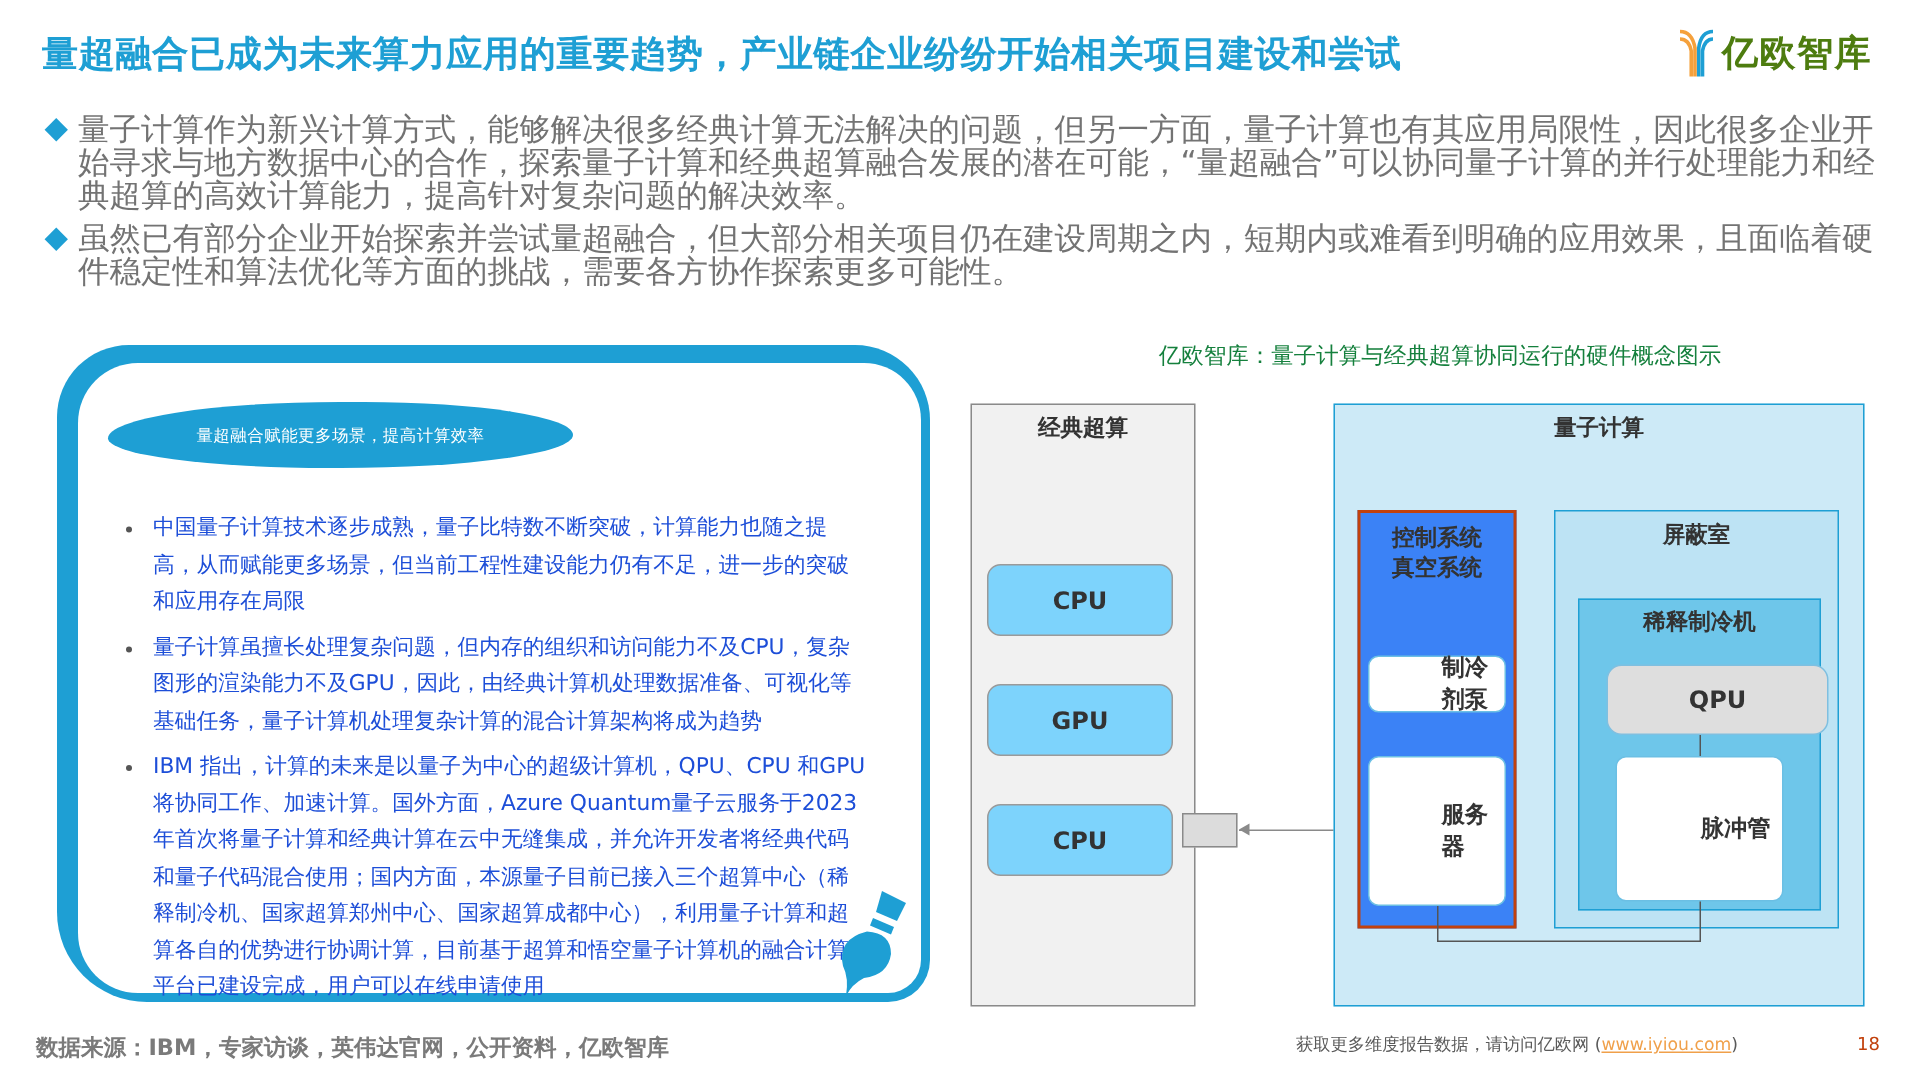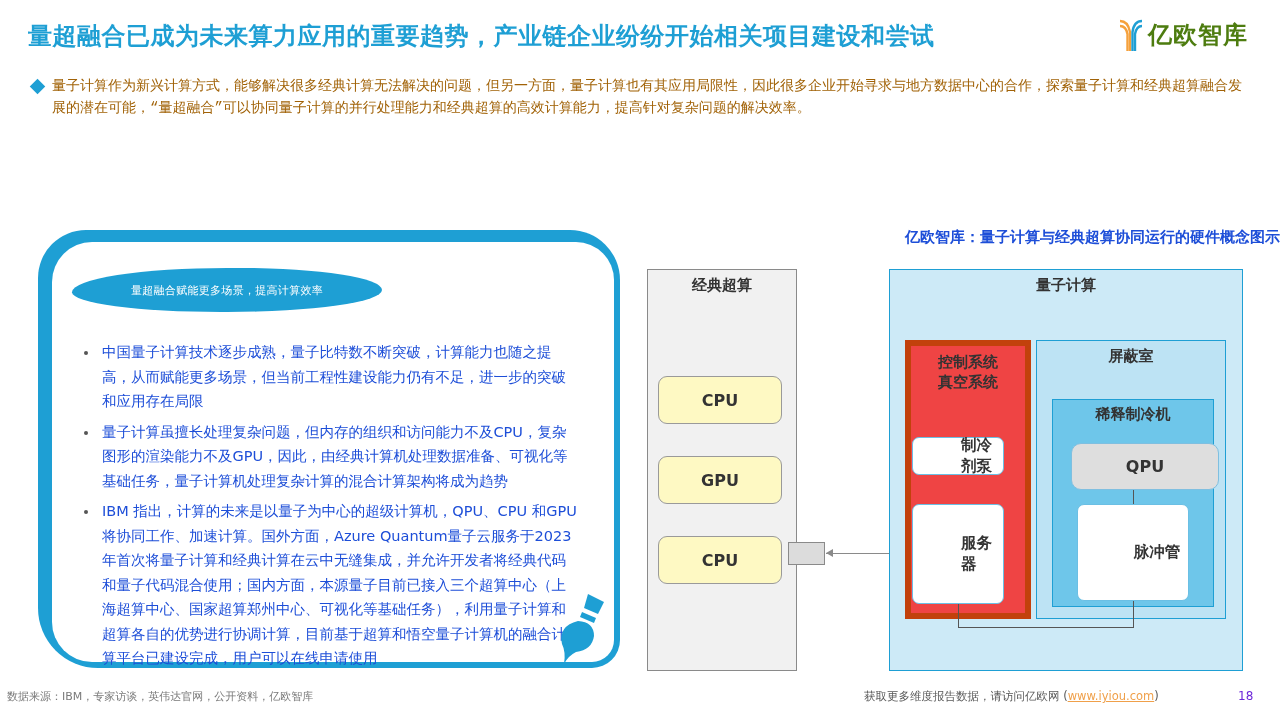--- a/index.html
+++ b/index.html
@@ -6,58 +6,58 @@
   html, body { width: 1280px; height: 720px; overflow: hidden; background: #ffffff; }
   body { position: relative; font-family: "DejaVu Sans", "Liberation Sans", sans-serif; color: #404040; }
 
   .title { position: absolute; left: 28px; top: 20px; font-size: 24px; font-weight: bold; color: #1e9fd4; letter-spacing: 0.5px; white-space: nowrap; }
 
   .logo { position: absolute; left: 1118px; top: 18px; display: flex; align-items: center; }
   .logo svg { width: 26px; height: 34px; }
   .logo-text { font-size: 24px; color: #4d7c0f; margin-left: 4px; letter-spacing: 1px; font-weight: bold; }
 
   .intro { position: absolute; left: 30px; top: 75px; width: 1225px; }
-  .intro-item { position: relative; padding-left: 22px; font-size: 14px; line-height: 22px; color: #a16207; margin-bottom: 7px; font-family: Liberation Mono, monospace; }
+  .intro-item { position: relative; padding-left: 22px; font-size: 21px; line-height: 22px; color: #737373; margin-bottom: 7px; }
   .intro-item .diamond { position: absolute; left: 2px; top: 6px; width: 11px; height: 11px; background: #1e9fd4; transform: rotate(45deg); }
 
   
   .card-outer { position: absolute; left: 38px; top: 230px; width: 582px; height: 438px; background: #1e9fd4; border-radius: 48px 50px 28px 60px; }
   .card-inner { position: absolute; left: 52px; top: 242px; width: 562px; height: 420px; background: #ffffff; border-radius: 40px 38px 22px 40px; }
   .pill { position: absolute; left: 72px; top: 268px; width: 310px; height: 44px; background: #1e9fd4; border-radius: 50% 45% 50% 48% / 55% 50% 50% 45%; color: #fff; font-size: 11px; display: flex; align-items: center; justify-content: center; letter-spacing: 0.3px; }
 
   .card-list { position: absolute; left: 80px; top: 340px; width: 500px; }
   .card-li { position: relative; padding-left: 22px; font-size: 14.5px; line-height: 24.5px; color: #1d4ed8; margin-bottom: 6px; }
   .card-li .dot { position: absolute; left: 4px; top: 11px; width: 4px; height: 4px; border-radius: 50%; background: #555; }
 
   .brush { position: absolute; left: 558px; top: 592px; width: 52px; height: 72px; }
 
   
-  .diag-title { position: absolute; left: 640px; top: 228px; width: 640px; text-align: right; font-size: 15px; color: #1d4ed8; font-weight: bold; }
+  .diag-title { position: absolute; left: 640px; top: 228px; width: 640px; text-align: center; font-size: 15px; color: #15803d; }
 
   .classic { position: absolute; left: 647px; top: 269px; width: 150px; height: 402px; background: #f1f1f1; border: 1px solid #8a8a8a; }
   .box-label { position: absolute; left: 0; width: 100%; text-align: center; font-weight: bold; color: #333; font-size: 15px; }
-  .chip { position: absolute; left: 658px; width: 124px; height: 48px; background: #fef9c3; border: 1px solid #9a9a9a; border-radius: 9px; display: flex; align-items: center; justify-content: center; font-weight: bold; font-size: 16px; color: #333; }
+  .chip { position: absolute; left: 658px; width: 124px; height: 48px; background: #7dd3fc; border: 1px solid #9a9a9a; border-radius: 9px; display: flex; align-items: center; justify-content: center; font-weight: bold; font-size: 16px; color: #333; }
   .port { position: absolute; left: 788px; top: 542px; width: 37px; height: 23px; background: #dcdcdc; border: 1px solid #8a8a8a; }
   .arrow-line { position: absolute; left: 826px; top: 553px; width: 85px; height: 1px; background: #8a8a8a; }
   .arrow-left { position: absolute; left: 826px; top: 549px; width: 0; height: 0; border-top: 4px solid transparent; border-bottom: 4px solid transparent; border-right: 7px solid #8a8a8a; }
   .arrow-right { position: absolute; left: 905px; top: 549px; width: 0; height: 0; border-top: 4px solid transparent; border-bottom: 4px solid transparent; border-left: 7px solid #8a8a8a; }
 
   .quantum { position: absolute; left: 889px; top: 269px; width: 354px; height: 402px; background: #cdeaf7; border: 1px solid #1e9fd4; }
-  .ctrl { position: absolute; left: 905px; top: 340px; width: 126px; height: 279px; background: #ef4444; border: 6px solid #c2410c; }
+  .ctrl { position: absolute; left: 905px; top: 340px; width: 106px; height: 279px; background: #3b82f6; border: 2px solid #c2410c; }
   .shield { position: absolute; left: 1036px; top: 340px; width: 190px; height: 279px; background: #bde3f4; border: 1px solid #1e9fd4; }
   .fridge { position: absolute; left: 1052px; top: 399px; width: 162px; height: 208px; background: #6ec6ea; border: 1px solid #1e9fd4; }
   .wbox { position: absolute; background: #ffffff; border: 1px solid #6bbfe4; border-radius: 7px; display: flex; align-items: center; justify-content: center; font-weight: bold; font-size: 15.5px; color: #333; padding-left: 48px; }
   .qpu { position: absolute; left: 1071px; top: 443px; width: 148px; height: 47px; background: #dedede; border: 1px solid #7fbfe0; border-radius: 10px; display: flex; align-items: center; justify-content: center; font-weight: bold; font-size: 16px; color: #333; }
   .vline { position: absolute; width: 1px; background: #555; }
   .hline { position: absolute; height: 1px; background: #555; }
 
-  .footer-left { position: absolute; left: 7px; top: 689px; font-size: 11px; color: #7a7a7a; }
+  .footer-left { position: absolute; left: 24px; top: 689px; font-size: 15px; color: #7a7a7a; font-weight: bold; }
   .footer-right { position: absolute; left: 864px; top: 689px; font-size: 11.5px; color: #5a5a5a; }
   .footer-right a { color: #f0a04a; text-decoration: underline; }
-  .page-num { position: absolute; left: 1238px; top: 689px; font-size: 12px; color: #6d28d9; }
+  .page-num { position: absolute; left: 1238px; top: 689px; font-size: 12px; color: #c2410c; }
 </style>
 </head>
 <body>
 
 <div class="title">量超融合已成为未来算力应用的重要趋势，产业链企业纷纷开始相关项目建设和尝试</div>
 
 <div class="logo">
   <svg viewBox="0 0 26 34">
     <path d="M2 3 Q10 3 12 14 L12 33" stroke="#f5a13c" stroke-width="2.4" fill="none"></path>
     <path d="M2 8 Q8 8 9.5 16 L9.5 33" stroke="#f5a13c" stroke-width="2.4" fill="none"></path>
@@ -65,38 +65,42 @@
     <path d="M24 8 Q18.5 8 17 16 L17 33" stroke="#1e9fd4" stroke-width="2.4" fill="none"></path>
   </svg>
   <span class="logo-text">亿欧智库</span>
 </div>
 
 <div class="intro">
   <div class="intro-item">
     <span class="diamond"></span>
     <span>量子计算作为新兴计算方式，能够解决很多经典计算无法解决的问题，但另一方面，量子计算也有其应用局限性，因此很多企业开始寻求与地方数据中心的合作，探索量子计算和经典超算融合发展的潜在可能，“量超融合”可以协同量子计算的并行处理能力和经典超算的高效计算能力，提高针对复杂问题的解决效率。</span>
   </div>
+  <div class="intro-item">
+    <span class="diamond"></span>
+    <span>虽然已有部分企业开始探索并尝试量超融合，但大部分相关项目仍在建设周期之内，短期内或难看到明确的应用效果，且面临着硬件稳定性和算法优化等方面的挑战，需要各方协作探索更多可能性。</span>
+  </div>
 </div>
 
 <div class="card-outer"></div>
 <div class="card-inner"></div>
 <div class="pill">量超融合赋能更多场景，提高计算效率</div>
 
 <div class="card-list">
   <div class="card-li">
     <span class="dot"></span>
     <span>中国量子计算技术逐步成熟，量子比特数不断突破，计算能力也随之提高，从而赋能更多场景，但当前工程性建设能力仍有不足，进一步的突破和应用存在局限</span>
   </div>
   <div class="card-li">
     <span class="dot"></span>
     <span>量子计算虽擅长处理复杂问题，但内存的组织和访问能力不及CPU，复杂图形的渲染能力不及GPU，因此，由经典计算机处理数据准备、可视化等基础任务，量子计算机处理复杂计算的混合计算架构将成为趋势</span>
   </div>
   <div class="card-li">
     <span class="dot"></span>
-    <span>IBM 指出，计算的未来是以量子为中心的超级计算机，QPU、CPU 和GPU将协同工作、加速计算。国外方面，Azure Quantum量子云服务于2023年首次将量子计算和经典计算在云中无缝集成，并允许开发者将经典代码和量子代码混合使用；国内方面，本源量子目前已接入三个超算中心（上海超算中心、国家超算郑州中心、可视化等基础任务），利用量子计算和超算各自的优势进行协调计算，目前基于超算和悟空量子计算机的融合计算平台已建设完成，用户可以在线申请使用</span>
+    <span>IBM 指出，计算的未来是以量子为中心的超级计算机，QPU、CPU 和GPU将协同工作、加速计算。国外方面，Azure Quantum量子云服务于2023年首次将量子计算和经典计算在云中无缝集成，并允许开发者将经典代码和量子代码混合使用；国内方面，本源量子目前已接入三个超算中心（稀释制冷机、国家超算郑州中心、国家超算成都中心），利用量子计算和超算各自的优势进行协调计算，目前基于超算和悟空量子计算机的融合计算平台已建设完成，用户可以在线申请使用</span>
   </div>
 </div>
 
 <svg class="brush" viewBox="0 0 52 72">
   <polygon points="30,2 46,10 40,22 26,16" fill="#1e9fd4"></polygon>
   <polygon points="24,20 38,26 36,31 22,25" fill="#1e9fd4"></polygon>
   <path d="M20 29 Q36 30 36 44 Q34 58 18 60 Q10 64 6 72 Q8 60 4 52 Q0 34 20 29 Z" fill="#1e9fd4"></path>
 </svg>
 
 <div class="diag-title">亿欧智库：量子计算与经典超算协同运行的硬件概念图示</div>

